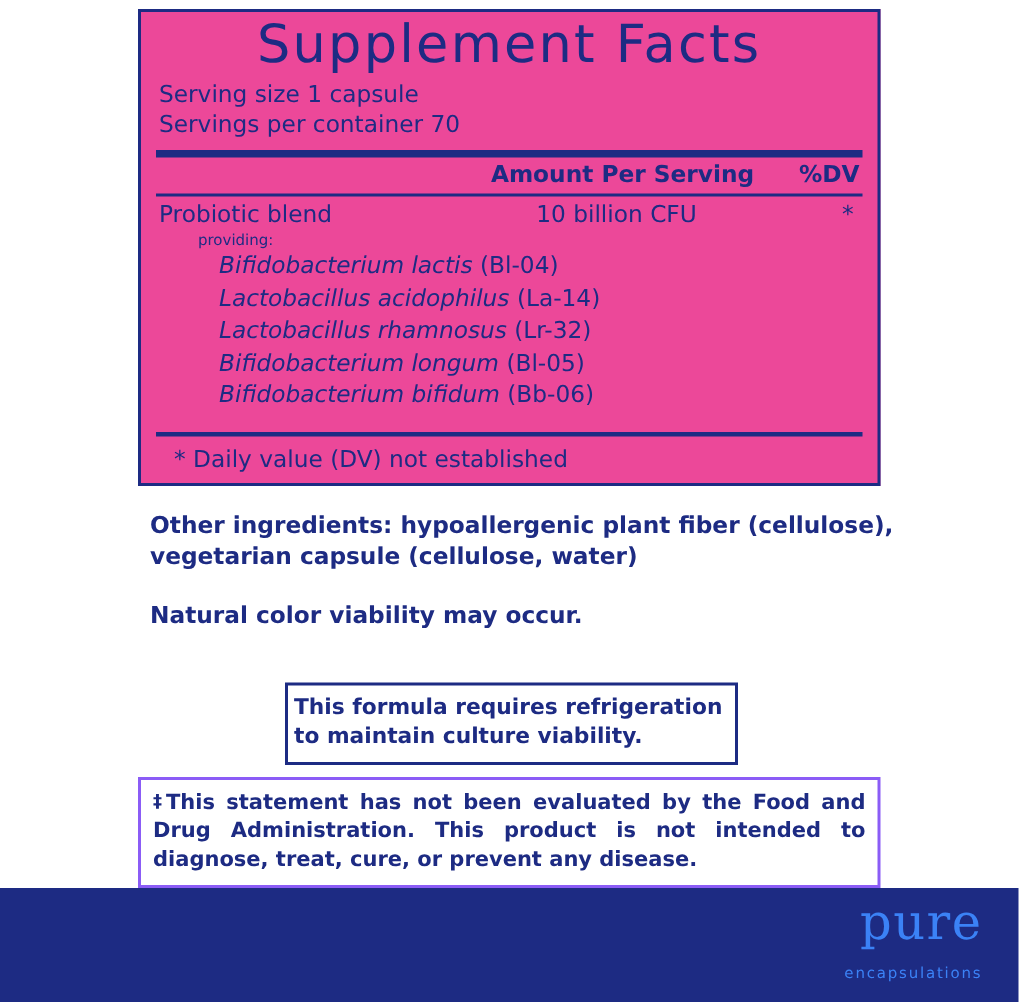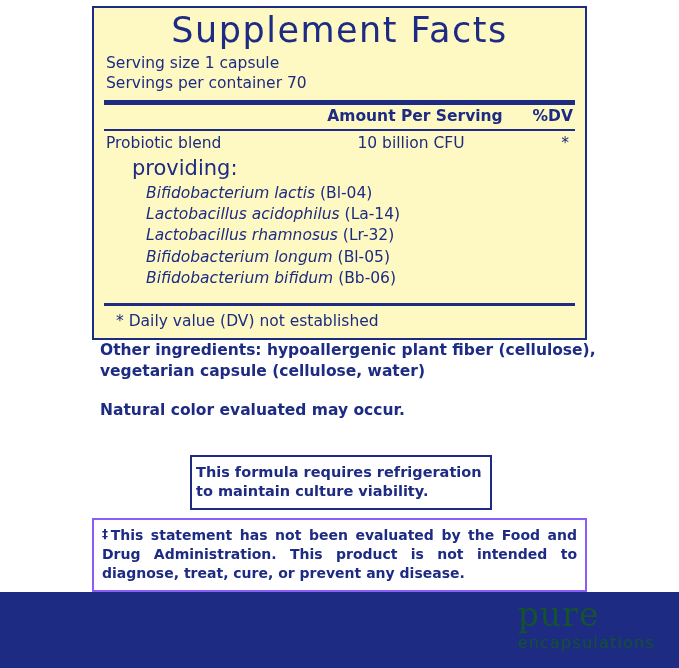--- a/index.html
+++ b/index.html
@@ -23,21 +23,21 @@
   }
 
   
   .sf-panel {
     position: absolute;
     left: 92px;
     top: 6px;
     width: 495px;
     border: 2px solid #1d2b83;
     box-sizing: border-box;
-    background: #fef9c3;
+    background: #ec4899;
     padding: 2px 10px 6px 10px;
   }
   .sf-title {
     font-size: 35px;
     letter-spacing: 1.5px;
     text-align: center;
     color: #1d2b83;
     line-height: 1.05;
     margin: 2px 0 4px 0;
     font-weight: 400;
@@ -85,21 +85,21 @@
     display: flex;
     align-items: center;
     font-size: 15.5px;
     line-height: 1.35;
     color: #1d2b83;
   }
   .sf-row .name { flex: 1 1 auto; padding-left: 2px; }
   .sf-row .amount { width: 200px; text-align: center; }
   .sf-row .dv { width: 58px; text-align: right; padding-right: 6px; }
   .sf-sub {
-    font-size: 21px;
+    font-size: 10px;
     line-height: 1.38;
     color: #1d2b83;
     padding-left: 28px;
   }
   .sf-strain {
     font-size: 15.5px;
     line-height: 1.38;
     color: #1d2b83;
     padding-left: 42px;
   }
@@ -163,34 +163,34 @@
     left: 0;
     top: 592px;
     width: 679px;
     height: 76px;
     background: #1d2b83;
   }
   .brand-logo {
     position: absolute;
     right: 24px;
     top: 598px;
-    text-align: left;
-    color: #14532d;
+    text-align: right;
+    color: #3b82f6;
   }
   .brand-name {
     font-family: "DejaVu Serif", serif;
     font-size: 33px;
     letter-spacing: 1px;
     line-height: 1;
     font-weight: 400;
   }
   .brand-sub {
-    font-size: 16px;
+    font-size: 10px;
     letter-spacing: 1.2px;
-    margin-top: 2px;
+    margin-top: 13px;
   }
 </style>
 </head>
 <body>
 
 <div class="page">
 
   <div class="sf-panel">
     <div class="sf-title">Supplement Facts</div>
     <div class="sf-serving">Serving size  1 capsule</div>
@@ -236,21 +236,21 @@
     </div>
 
     <div class="sf-spacer"></div>
     <div class="rule-med"></div>
 
     <div class="sf-foot">*  Daily value (DV) not established</div>
   </div>
 
   <div class="para" id="other-ing">Other ingredients: hypoallergenic plant fiber (cellulose), vegetarian capsule (cellulose, water)</div>
 
-  <div class="para" id="color-note">Natural color evaluated may occur.</div>
+  <div class="para" id="color-note">Natural color viability may occur.</div>
 
   <div class="fridge-box">
     <div>This formula requires refrigeration</div>
     <div>to maintain culture viability.</div>
   </div>
 
   <div class="fda-box">
     <span class="dagger">‡</span><span>This statement has not been evaluated by the Food and Drug Administration. This product is not intended to diagnose, treat, cure, or prevent any disease.</span>
   </div>
 

